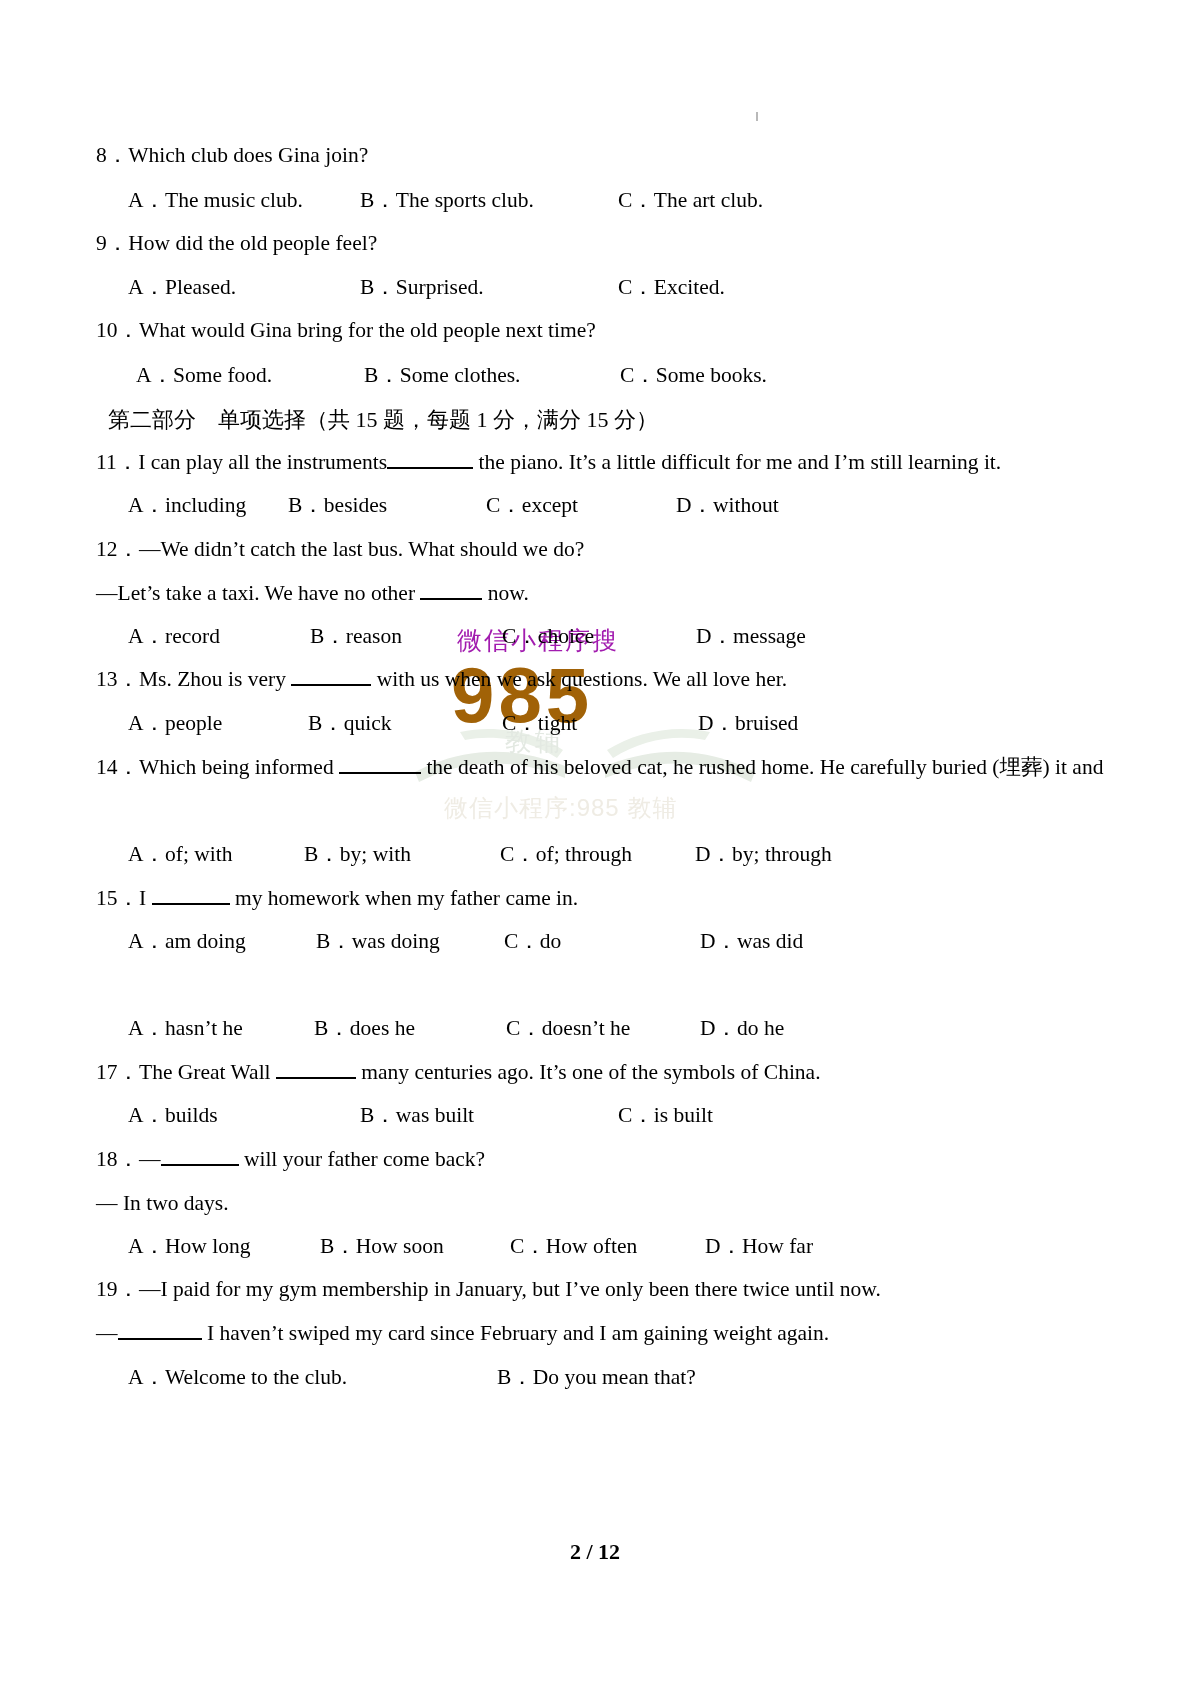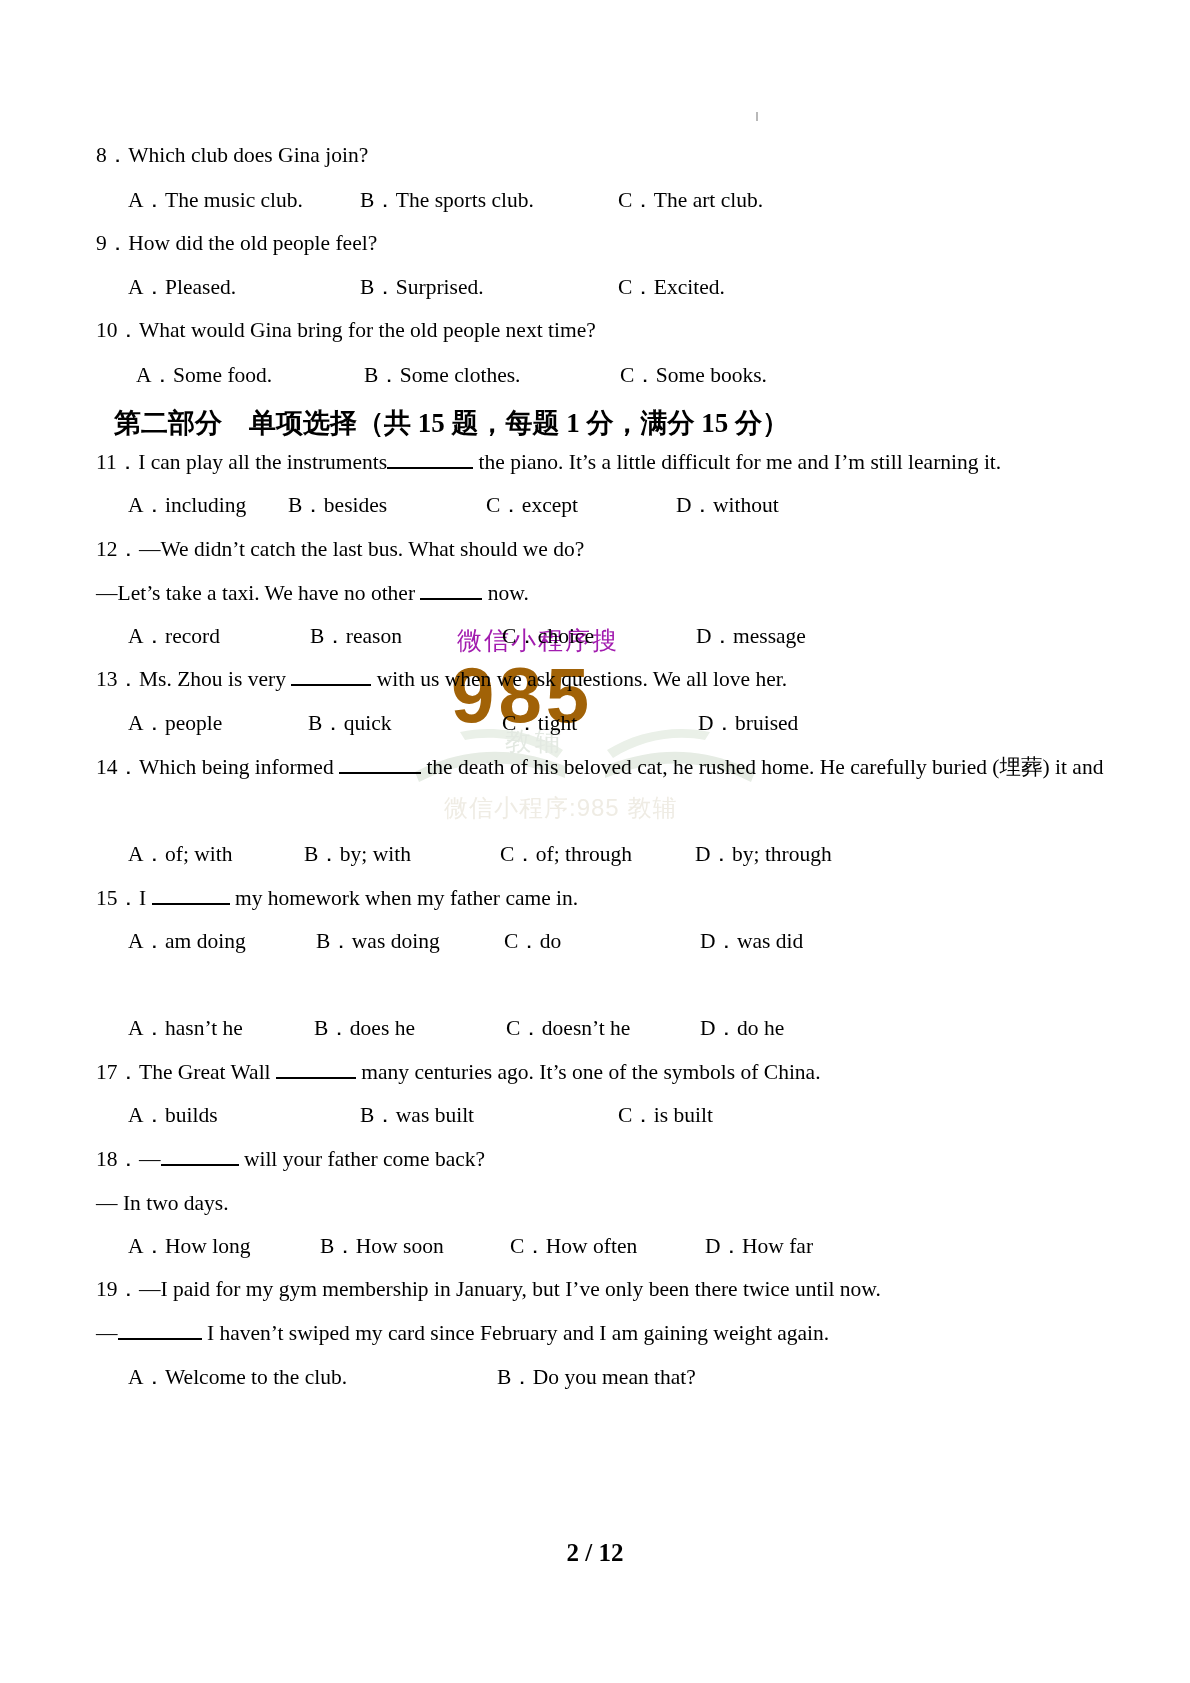--- a/index.html
+++ b/index.html
@@ -95,44 +95,44 @@
     white-space: nowrap;
     font-size: 21.5px;
     line-height: 1;
   }
   .qnum-line { left: 96px; }
   .opt-line  { left: 128px; }
   .cont-line { left: 96px; }
 
   .sec-head {
     position: absolute;
-    left: 114px;
-    font-weight: bold;
-    font-size: 27px;
+    left: 108px;
+    font-weight: normal;
+    font-size: 22px;
     white-space: nowrap;
   }
 
   .blank {
     display: inline-block;
     border-bottom: 2px solid #000;
     vertical-align: baseline;
   }
 
   .opt {
     display: inline-block;
   }
 
   .footer {
     position: absolute;
     left: 0;
     top: 1539px;
     width: 1190px;
     text-align: center;
     font-weight: bold;
-    font-size: 25px;
+    font-size: 22px;
   }
 </style>
 </head>
 <body>
 
 <div class="page">
 
   <div class="speck"></div>
 
   <div class="watermark">

